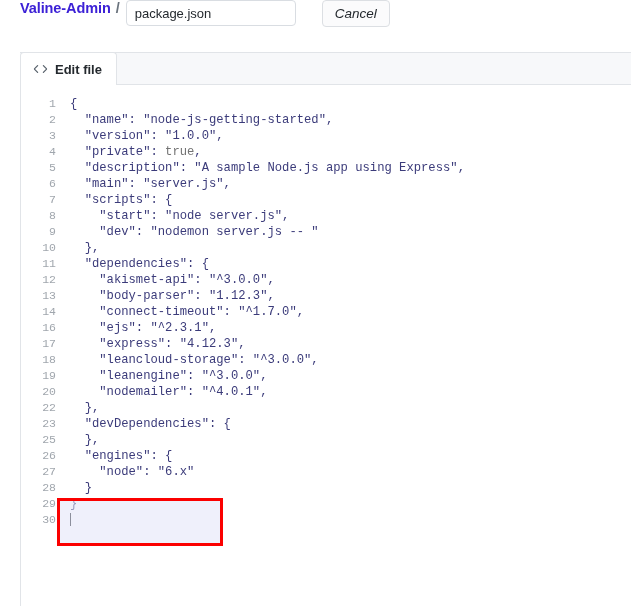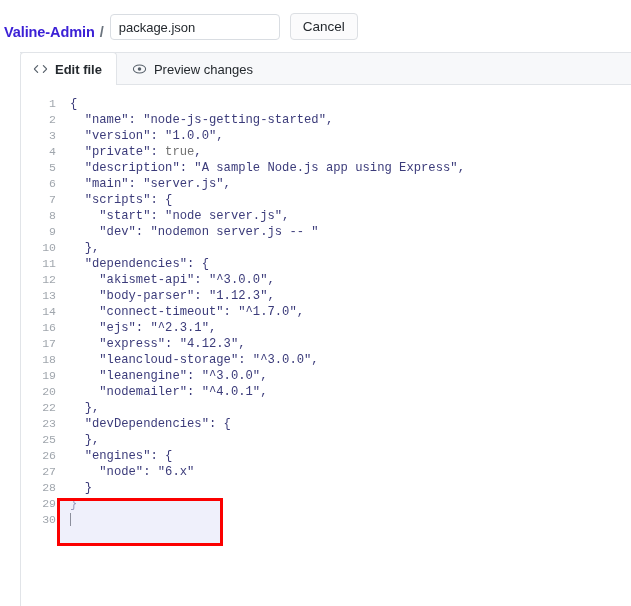--- a/index.html
+++ b/index.html
@@ -15,22 +15,22 @@
     width: 631px; height: 606px;
     background: #ffffff;
   }
 
   
   .file-header {
     position: absolute;
     left: 0; top: 0;
     width: 631px; height: 40px;
     display: flex;
-    align-items: flex-end;
-    padding-left: 4px;
+    align-items: flex-start;
+    padding-left: 20px;
   }
   .repo-link {
     font-size: 14.5px;
     font-weight: bold;
     color: #3c21d6;
     text-decoration: none;
     letter-spacing: -0.1px;
     cursor: pointer;
   }
   .path-sep {
@@ -45,31 +45,32 @@
     border: 1px solid #d9dde2;
     border-radius: 4px;
     background: #ffffff;
     font-family: "Liberation Sans", sans-serif;
     font-size: 13px;
     color: #24292e;
     padding: 0 8px;
     outline: none;
   }
   .cancel-button {
-    margin-left: 10px;
+    margin-left: 26px;
     height: 27px;
     padding: 0 12px;
     border: 1px solid #dcdfe3;
     border-radius: 4px;
     background: #fbfbfc;
     font-family: "Liberation Sans", sans-serif;
     font-size: 13.5px;
     color: #24292e;
     cursor: pointer;
     line-height: 1;
+    font-style: italic;
   }
 
   
   .tabbar {
     position: absolute;
     left: 20px; top: 52px;
     width: 611px; height: 33px;
     background: #f7f8fa;
     border-top: 1px solid #e1e4e8;
     border-bottom: 1px solid #e1e4e8;
@@ -178,29 +179,20 @@
   <div class="tabbar">
     <div class="tab active">
       <span class="ticon">
         <svg width="15" height="14" viewBox="0 0 16 16" fill="none" aria-hidden="true">
           <path d="M4.7 4.2 1.3 7.6c-.2.2-.2.6 0 .8l3.4 3.4" stroke="#57606a" stroke-width="1.4" stroke-linecap="round" stroke-linejoin="round"></path>
           <path d="M11.3 4.2l3.4 3.4c.2.2.2.6 0 .8l-3.4 3.4" stroke="#57606a" stroke-width="1.4" stroke-linecap="round" stroke-linejoin="round"></path>
         </svg>
       </span>
       <span>Edit file</span>
     </div>
-    <div class="tab">
-      <span class="ticon">
-        <svg width="15" height="14" viewBox="0 0 16 16" fill="none" aria-hidden="true">
-          <ellipse cx="8" cy="8" rx="7" ry="4.6" stroke="#57606a" stroke-width="1.2"></ellipse>
-          <circle cx="8" cy="8" r="2" fill="#57606a"></circle>
-        </svg>
-      </span>
-      <span>Preview changes</span>
-    </div>
   </div>
 
   <div class="editor">
     <div class="code-area" id="code-area">
         <div class="code-line">
           <span class="lno">1</span>
           <span class="ltext">{</span>
         </div>
         <div class="code-line">
           <span class="lno">2</span>

